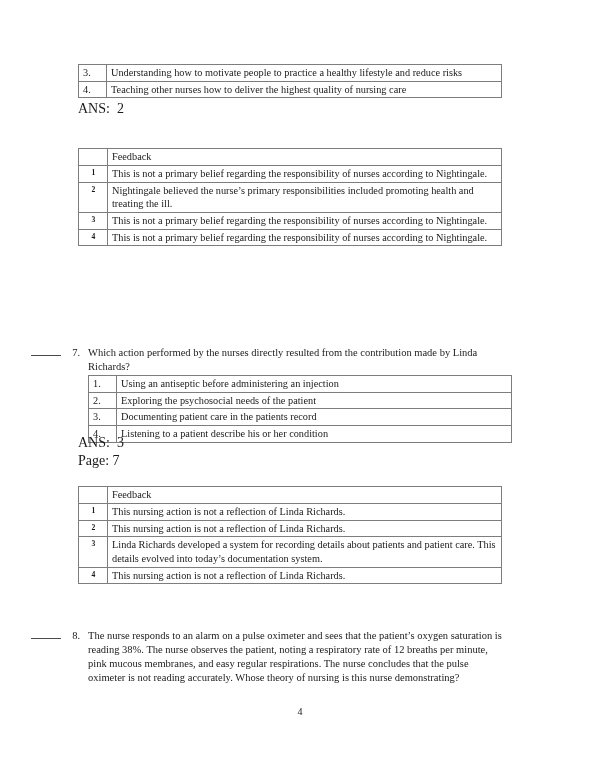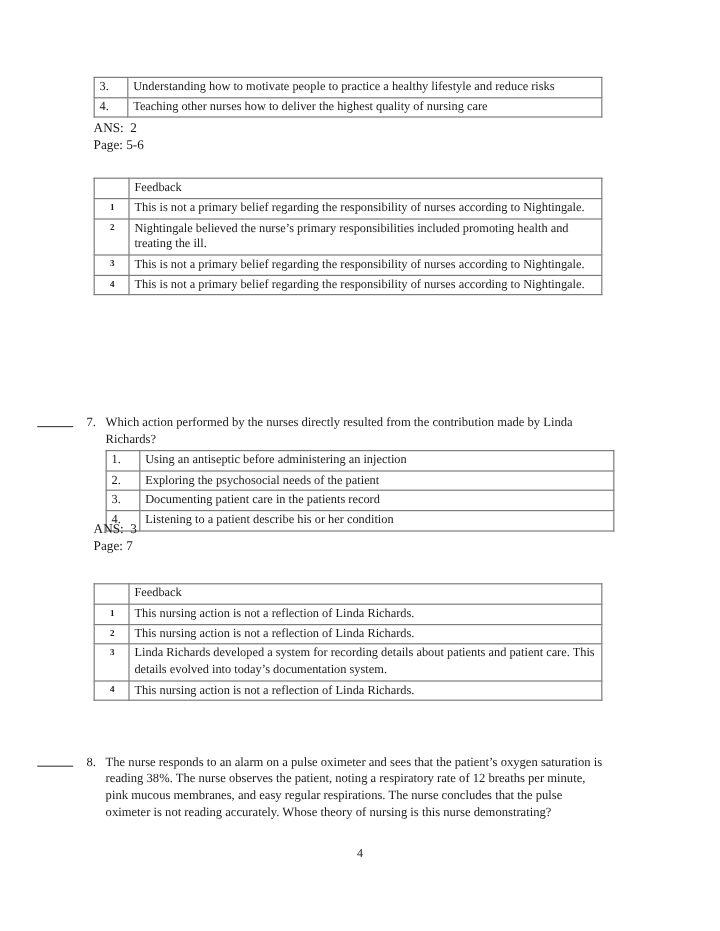--- a/index.html
+++ b/index.html
@@ -50,21 +50,21 @@
     font-weight: bold;
     padding-top: 2px;
     vertical-align: top;
   }
   .qtable td.fbhead {
     height: 13px;
     margin-left: 19px;
   }
 
   .ansline {
-    font-size: 11px;
+    font-size: 14px;
     line-height: 1.28;
     white-space: pre;
   }
 
   .qrow {
     display: flex;
     align-items: flex-start;
   }
   .blank-line {
     width: 30px;
@@ -128,21 +128,20 @@
           <td>Understanding how to motivate people to practice a healthy lifestyle and reduce risks</td>
         </tr>
         <tr>
           <td class="numcol">4.</td>
           <td>Teaching other nurses how to deliver the highest quality of nursing care</td>
         </tr>
       </tbody>
     </table>
     <div id="q6-ansblock">
       <div class="ansline">ANS:  2</div>
-      <div class="ansline">Page: 5-6</div>
     </div>
   </div>
 
   <div id="q6-feedback-wrap">
     <table id="q6-feedback" class="qtable">
       <tbody>
         <tr>
           <td class="fbnum fbhead"></td>
           <td class="fbhead">Feedback</td>
         </tr>

